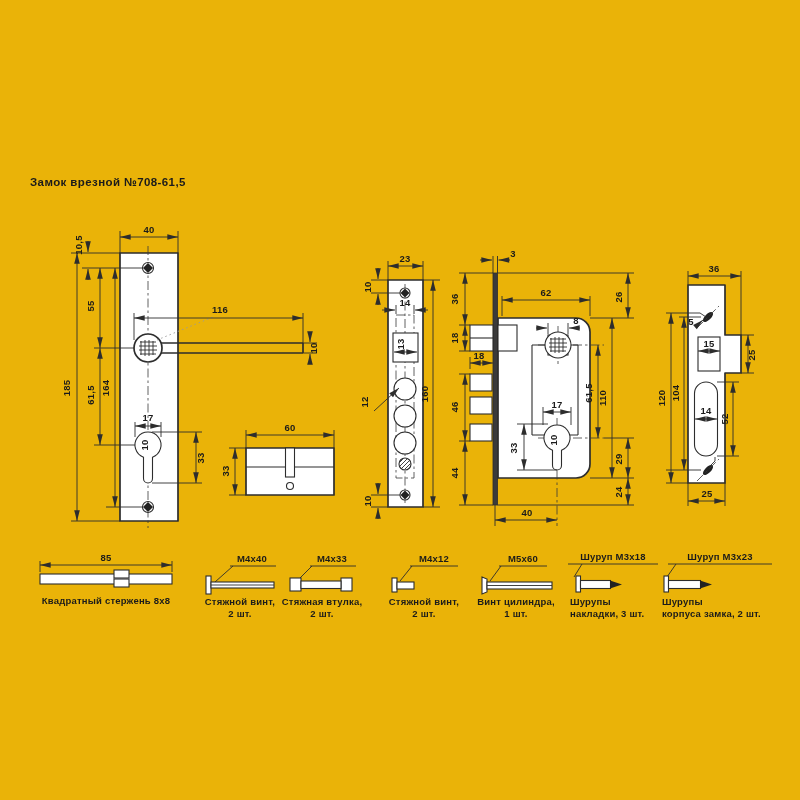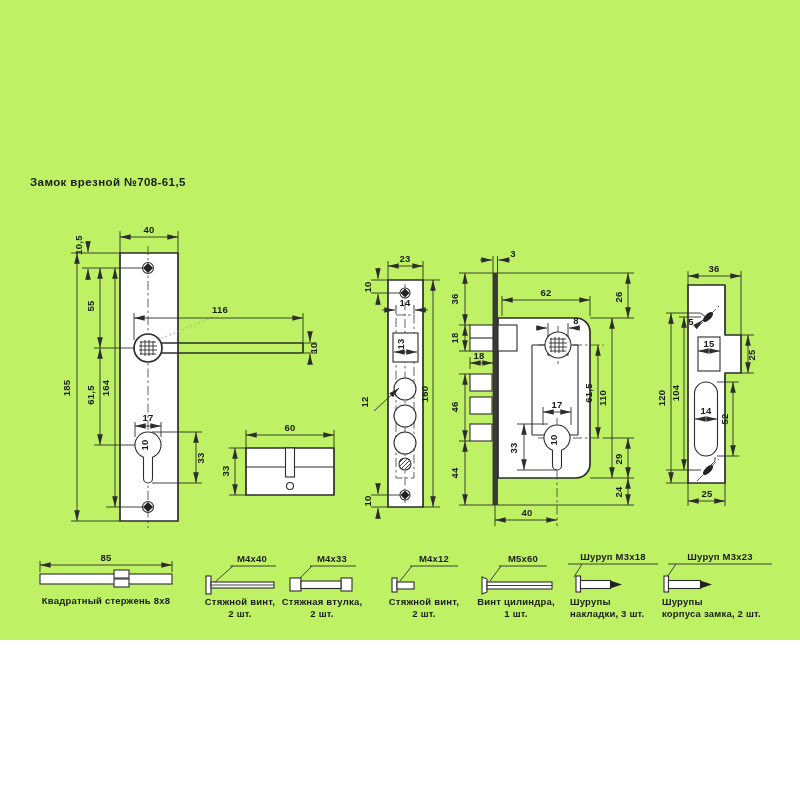--- a/index.html
+++ b/index.html
@@ -1,16 +1,16 @@
 <!DOCTYPE html>
 <html><head>
 <meta charset="utf-8">
 <style>
   html,body{margin:0;padding:0;background:#ffffff;}
-  .stage{width:800px;height:640px;position:relative;background:#bef264;overflow:hidden;}
+  .stage{width:800px;height:800px;position:relative;background:#eab308;overflow:hidden;}
   svg{display:block;}
   .ol{fill:none;stroke:#2d2d2d;stroke-width:1.7;stroke-linejoin:round;}
   .ml{fill:none;stroke:#2d2d2d;stroke-width:1.1;}
   .dl{fill:none;stroke:#2d2d2d;stroke-width:0.9;}
   .cl{fill:none;stroke:#3a3a3a;stroke-width:0.8;stroke-dasharray:9 3 2.5 3;}
   .dot{fill:none;stroke:#9a9a9a;stroke-width:0.9;stroke-dasharray:1.5 3;}
   .fw{fill:#ffffff;}
   .fd{fill:#222222;stroke:none;}
   .t{font:700 9.5px "Liberation Sans", sans-serif;fill:#1b1b1b;letter-spacing:.2px;}
   .tt{font:700 11.5px "Liberation Sans", sans-serif;fill:#1b1b1b;letter-spacing:.4px;}

